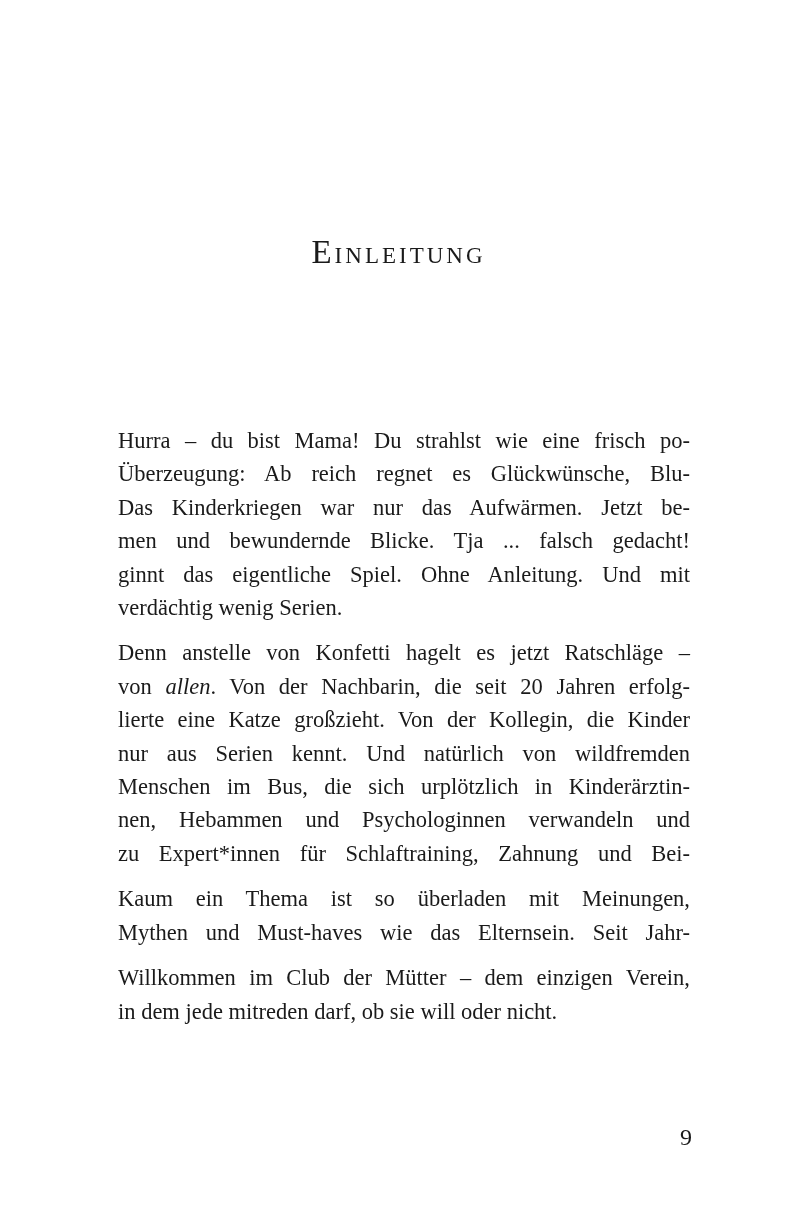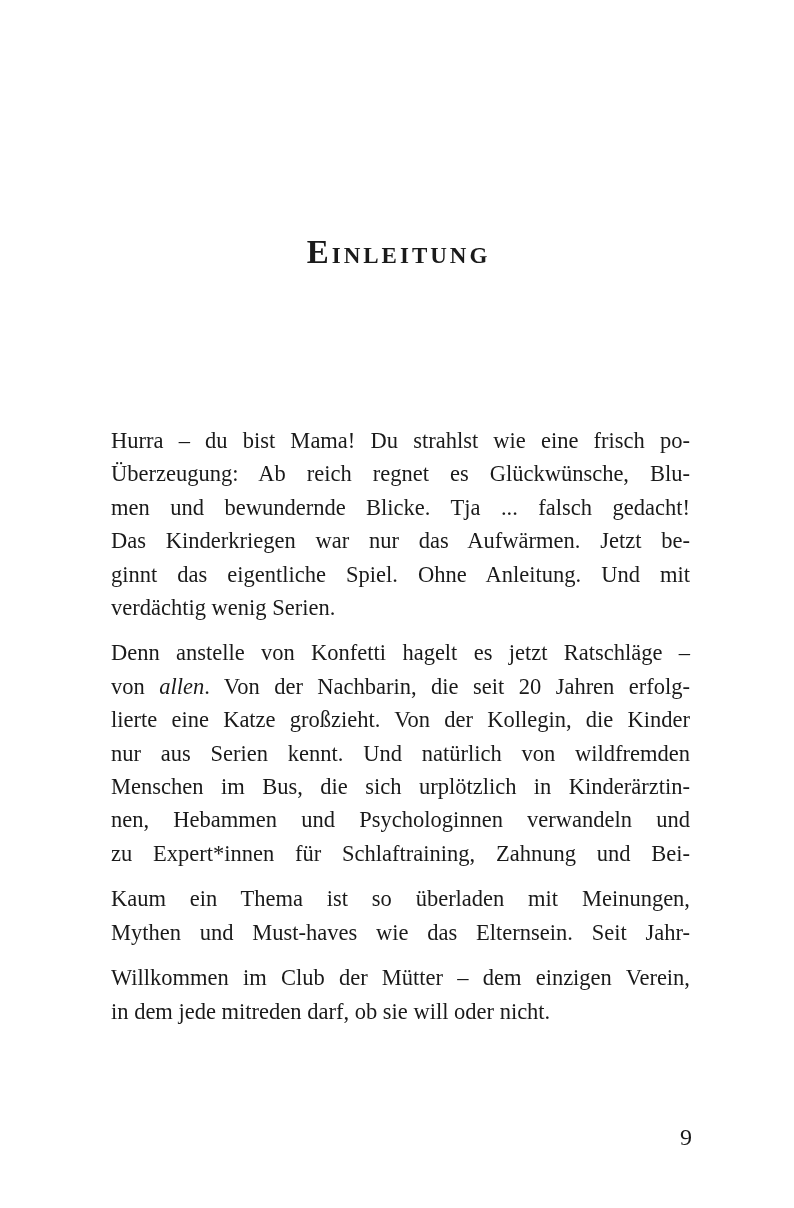--- a/index.html
+++ b/index.html
@@ -20,36 +20,36 @@
     inset: 0;
   }
   .chapter-heading {
     position: absolute;
     top: 234px;
     left: 107px;
     width: 583px;
     margin: 0;
     text-align: center;
     font-size: 33px;
-    font-weight: 700;
+    font-weight: 400;
     font-variant: small-caps;
     letter-spacing: 3px;
     line-height: 1.15;
     color: #1a1a1a;
   }
   .body-text {
     position: absolute;
     top: 424px;
     left: 107px;
     width: 583px;
     font-size: 22.5px;
     line-height: 33.4px;
   }
   .para {
-    margin: 0 0 12px 4px;
+    margin: 0 0 12px 11px;
     padding: 0;
   }
   .tline {
     text-align: justify;
     text-align-last: justify;
   }
   .tline.end {
     text-align-last: left;
   }
   .tline em {
@@ -68,22 +68,22 @@
 </head>
 <body>
 
 <div class="page">
   <h1 class="chapter-heading">Einleitung</h1>
 
   <div class="body-text">
       <div class="para">
         <div class="tline">Hurra – du bist Mama! Du strahlst wie eine frisch po-</div>
         <div class="tline">Überzeugung: Ab reich regnet es Glückwünsche, Blu-</div>
+        <div class="tline">Das Kinderkriegen war nur das Aufwärmen. Jetzt be-</div>
         <div class="tline">men und bewundernde Blicke. Tja ... falsch gedacht!</div>
-        <div class="tline">Das Kinderkriegen war nur das Aufwärmen. Jetzt be-</div>
         <div class="tline">ginnt das eigentliche Spiel. Ohne Anleitung. Und mit</div>
         <div class="tline end">verdächtig wenig Serien.</div>
       </div>
       <div class="para">
         <div class="tline">Denn anstelle von Konfetti hagelt es jetzt Ratschläge –</div>
         <div class="tline">von <em>allen</em>. Von der Nachbarin, die seit 20 Jahren erfolg-</div>
         <div class="tline">lierte eine Katze großzieht. Von der Kollegin, die Kinder</div>
         <div class="tline">nur aus Serien kennt. Und natürlich von wildfremden</div>
         <div class="tline">Menschen im Bus, die sich urplötzlich in Kinderärztin-</div>
         <div class="tline">nen, Hebammen und Psychologinnen verwandeln und</div>

